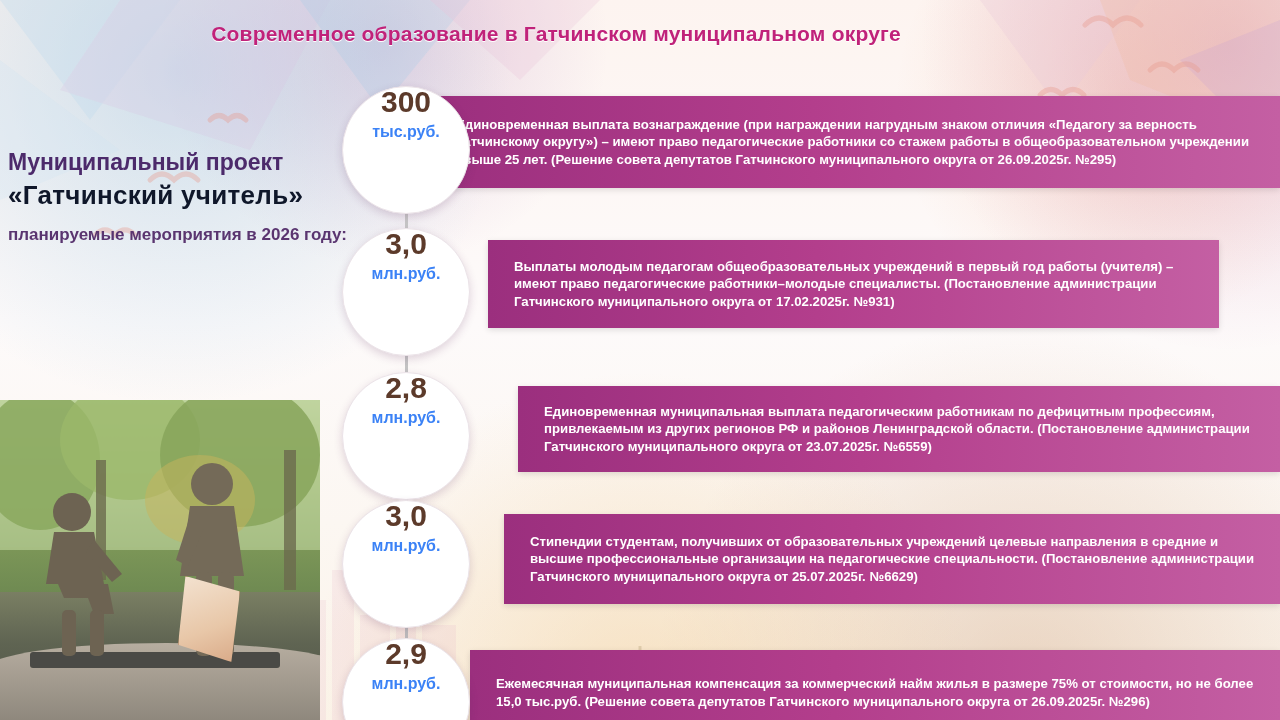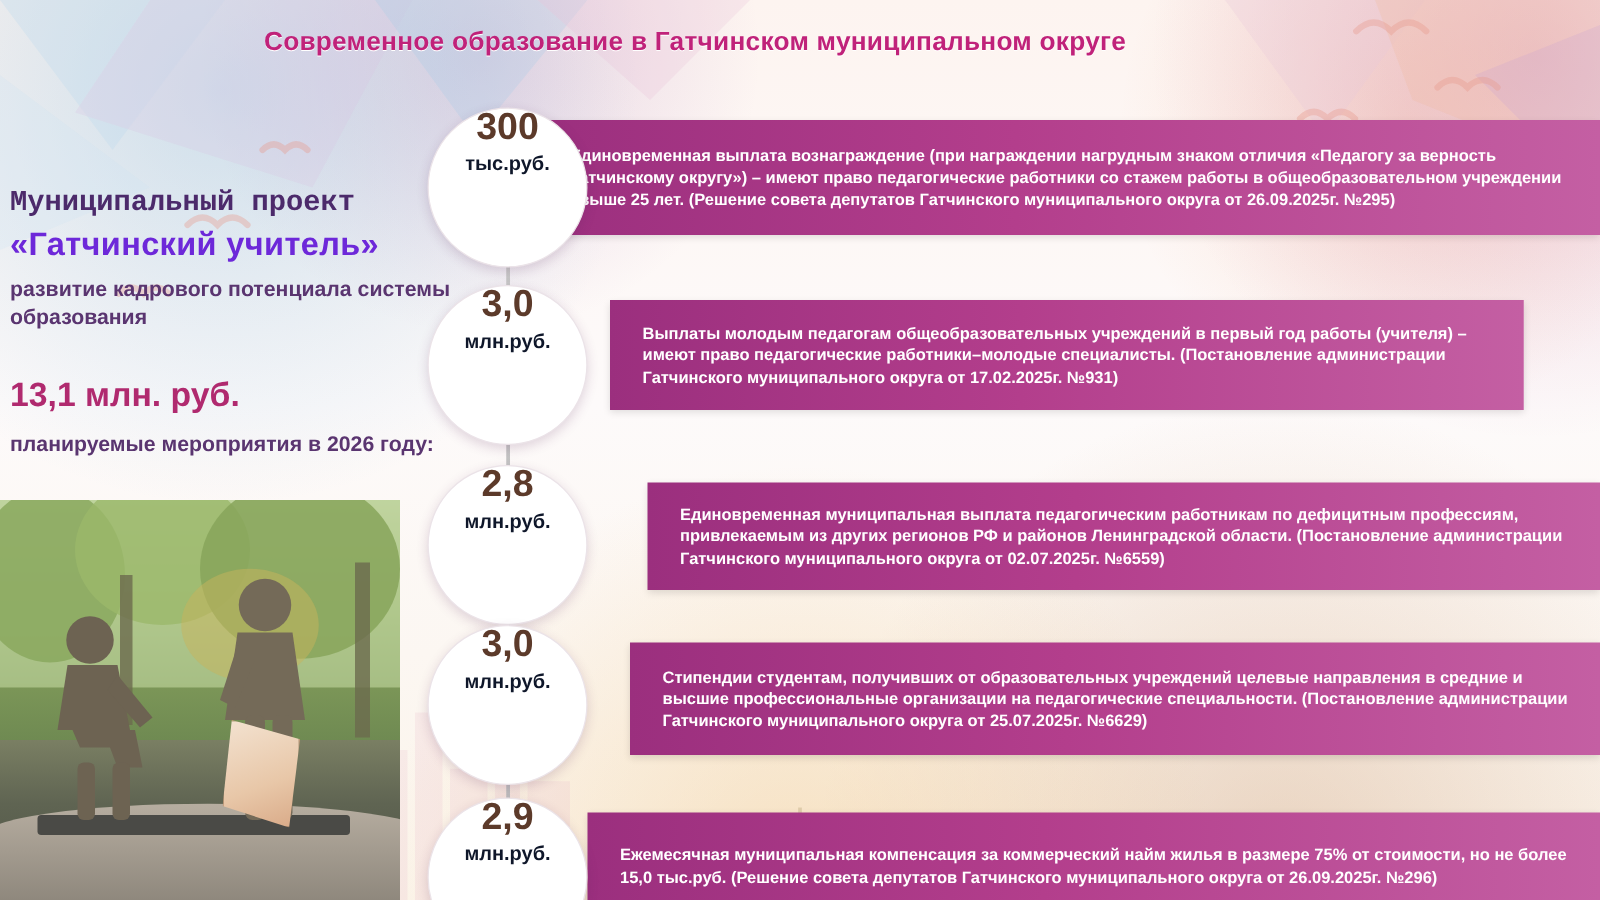--- a/index.html
+++ b/index.html
@@ -40,24 +40,24 @@
     position:absolute; top:22px; left:0; width:1112px;
     text-align:center;
     font-size:21px; font-weight:bold; color:#c0227a;
     letter-spacing:.2px;
     text-shadow:0 1px 0 #fff;
   }
 
   
   .left { position:absolute; left:8px; top:148px; width:390px; }
   .left .l1 {
-    font-size:23px; font-weight:bold; color:#4c2a6b; line-height:1.25;font-family:Liberation Mono, monospace;
+    font-size:23px; font-weight:bold; color:#4c2a6b; line-height:1.25;
   }
   .left .l2 {
-    font-size:26px; font-weight:bold; color:#6d28d9; line-height:1.25;
+    font-size:26px; font-weight:bold; color:#0f172a; line-height:1.25;
     margin-top:2px; letter-spacing:.3px;
   }
   .left .l3 {
     font-size:17px; font-weight:bold; color:#5a3570; line-height:1.3;
     margin-top:10px;
   }
   .left .amount {
     font-size:27px; font-weight:bold; color:#b02a6f; margin-top:36px;
   }
   .left .amount-sub {
@@ -111,21 +111,21 @@
     background:#ffffff;
     border:1px solid #ebe3e8;
     box-shadow:0 3px 9px rgba(90,40,90,.18);
     display:flex; flex-direction:column; align-items:center; justify-content:flex-start;
     z-index:3;
   }
   .bubble .num {
     font-size:30px; font-weight:bold; color:#5c3a2a; line-height:1;
   }
   .bubble .unit {
-    font-size:16px; font-weight:bold; color:#0f172a; margin-top:6px;
+    font-size:16px; font-weight:bold; color:#3b82f6; margin-top:6px;
   }
   .panel {
     position:absolute; top:14px;
     height:88px;
     background:linear-gradient(90deg,#9b2f7e 0%, #b33e8c 45%, #c45fa3 100%);
     color:#ffffff;
     padding:10px 16px 10px 26px;
     font-size:13.2px; font-weight:bold; line-height:1.33;
     display:flex; align-items:center;
     box-shadow:0 2px 6px rgba(0,0,0,.12);
@@ -198,22 +198,20 @@
   <g opacity=".45" fill="#e6cf9d">
     <rect x="0" y="120" width="220" height="50"></rect>
   </g>
 </svg>
 
 <div class="title">Современное образование в Гатчинском муниципальном округе</div>
 
 <div class="left">
   <div class="l1">Муниципальный проект</div>
   <div class="l2">«Гатчинский  учитель»</div>
-  <div class="l3">развитие кадрового потенциала системы образования</div>
-  <div class="amount">13,1 млн. руб.</div>
   <div class="amount-sub">планируемые мероприятия в 2026 году:</div>
 </div>
 
 <div class="photo">
   <div class="photo-sky"></div>
   <svg class="photo-trees" viewBox="0 0 320 320" preserveAspectRatio="none">
     <rect x="0" y="0" width="320" height="150" fill="#b9cf95" opacity=".7"></rect>
     <ellipse cx="40" cy="60" rx="60" ry="70" fill="#8aa85e" opacity=".85"></ellipse>
     <ellipse cx="130" cy="40" rx="70" ry="60" fill="#9bb86a" opacity=".8"></ellipse>
     <ellipse cx="240" cy="55" rx="80" ry="72" fill="#87a55b" opacity=".85"></ellipse>
@@ -268,21 +266,21 @@
       <p>Выплаты молодым педагогам общеобразовательных учреждений в первый год работы (учителя) – имеют право педагогические работники–молодые специалисты. (Постановление администрации Гатчинского муниципального округа от 17.02.2025г. №931)</p>
     </div>
   </div>
 
   <div class="row" id="row-2">
     <div class="bubble">
       <div class="num">2,8</div>
       <div class="unit">млн.руб.</div>
     </div>
     <div class="panel">
-      <p>Единовременная муниципальная выплата педагогическим работникам по дефицитным профессиям, привлекаемым из других регионов РФ и районов Ленинградской области. (Постановление администрации Гатчинского муниципального округа от 02.07.2025г. №6559)</p>
+      <p>Единовременная муниципальная выплата педагогическим работникам по дефицитным профессиям, привлекаемым из других регионов РФ и районов Ленинградской области. (Постановление администрации Гатчинского муниципального округа от 23.07.2025г. №6559)</p>
     </div>
   </div>
 
   <div class="row" id="row-3">
     <div class="bubble">
       <div class="num">3,0</div>
       <div class="unit">млн.руб.</div>
     </div>
     <div class="panel">
       <p>Стипендии студентам, получивших от образовательных учреждений целевые направления в средние и высшие профессиональные организации на педагогические специальности. (Постановление администрации Гатчинского муниципального округа от 25.07.2025г. №6629)</p>

